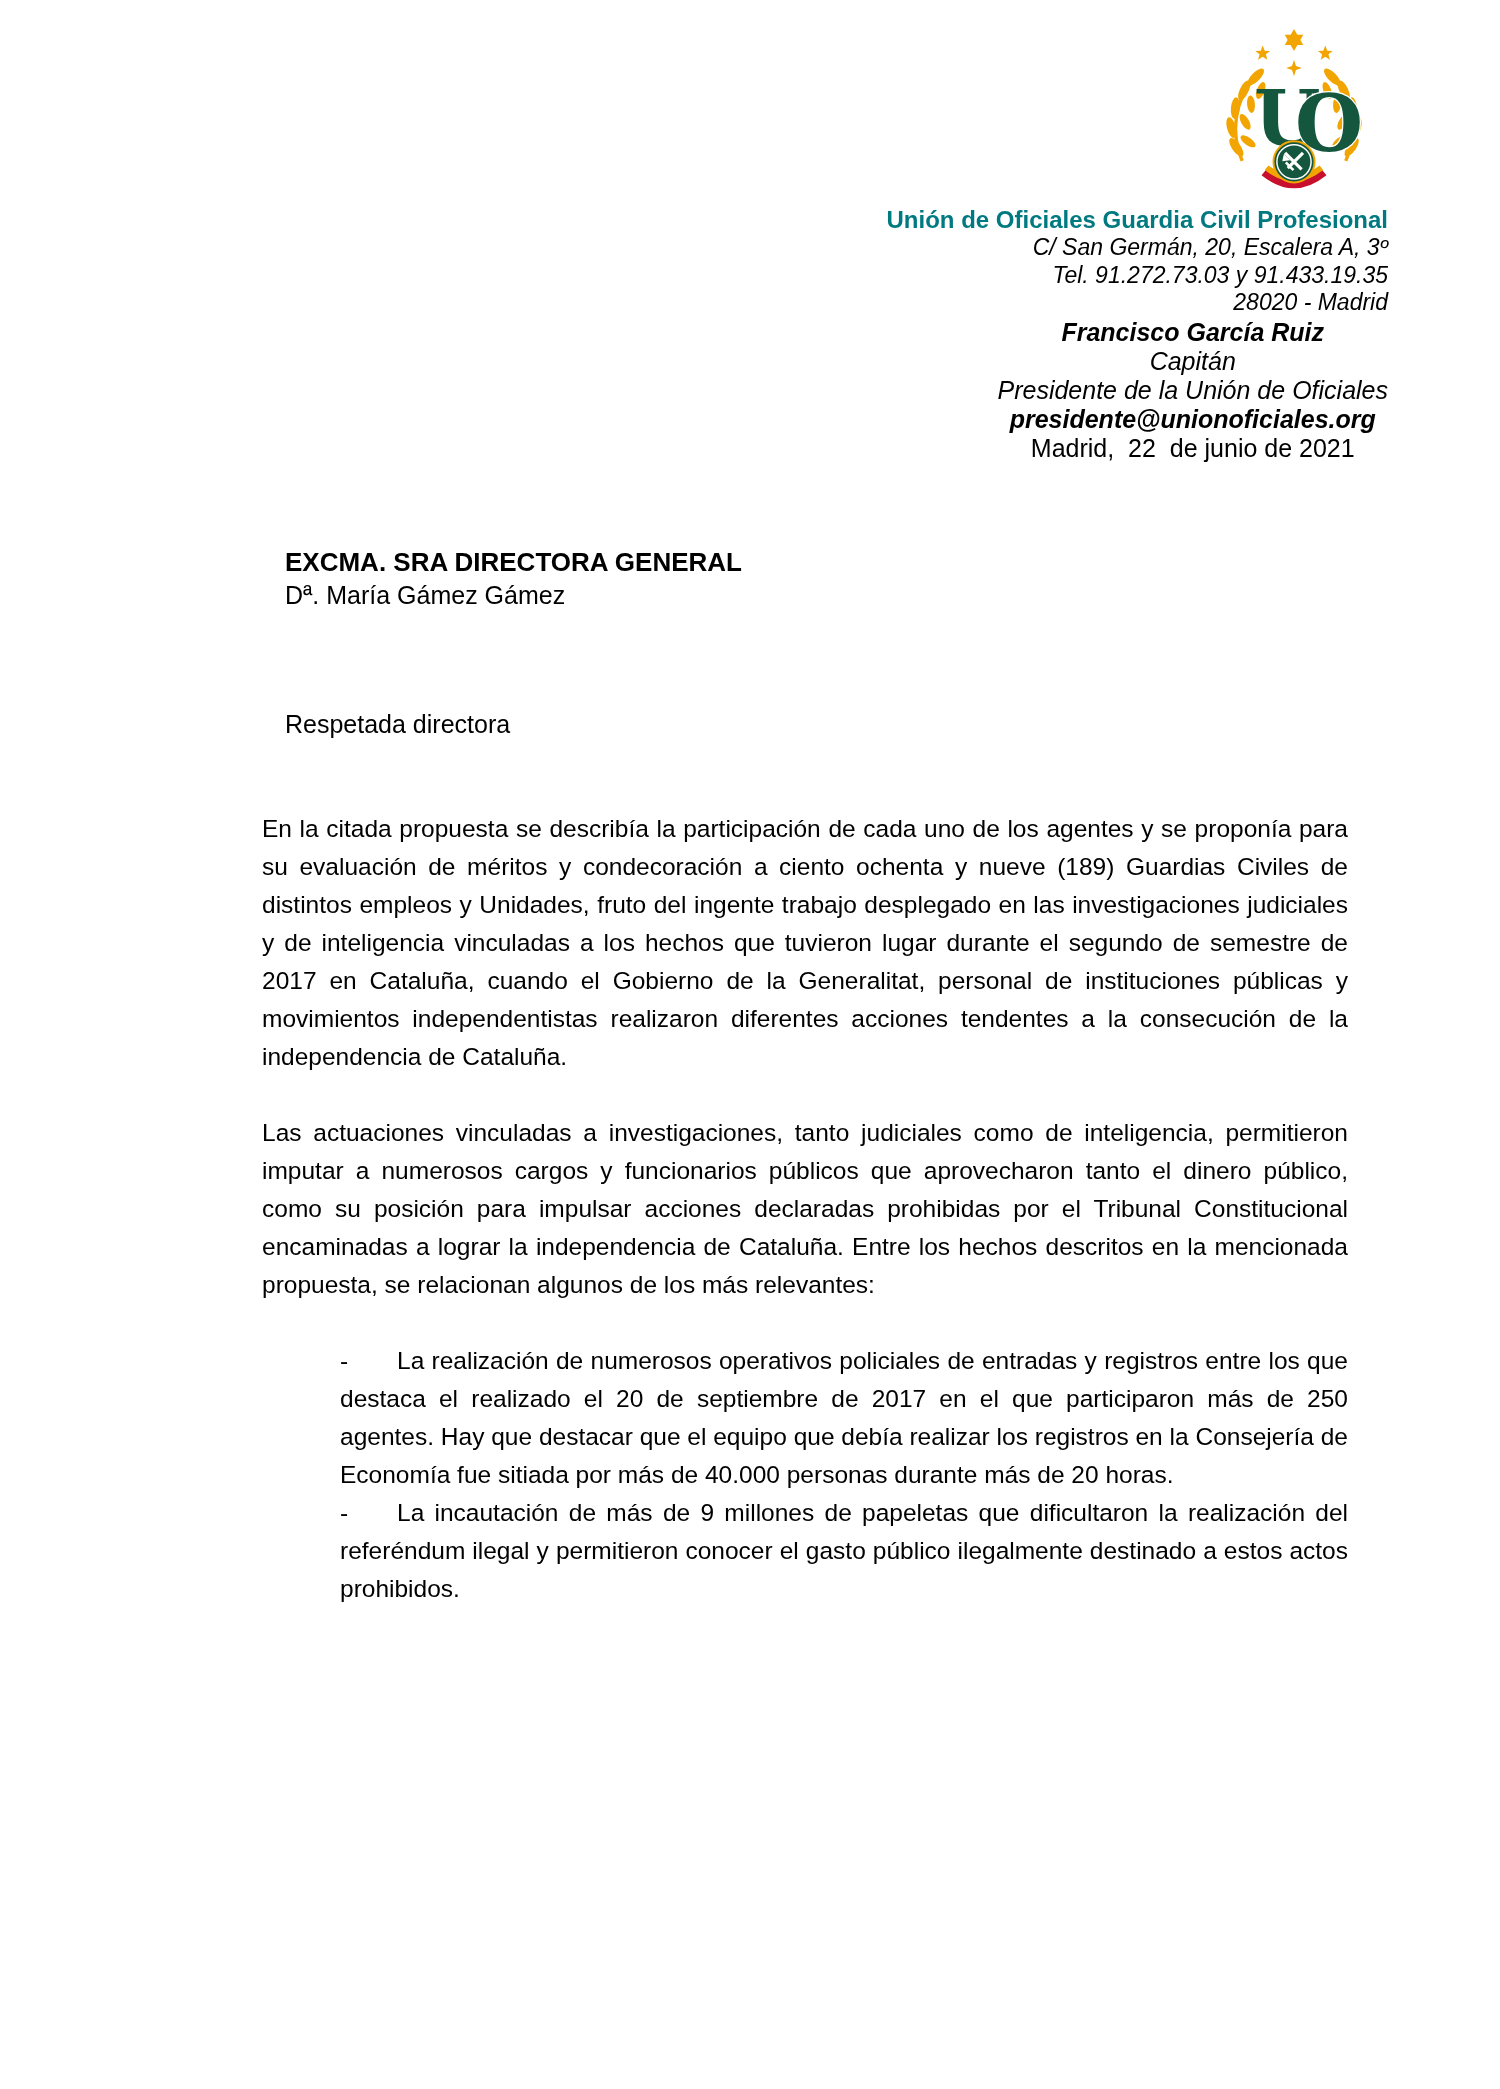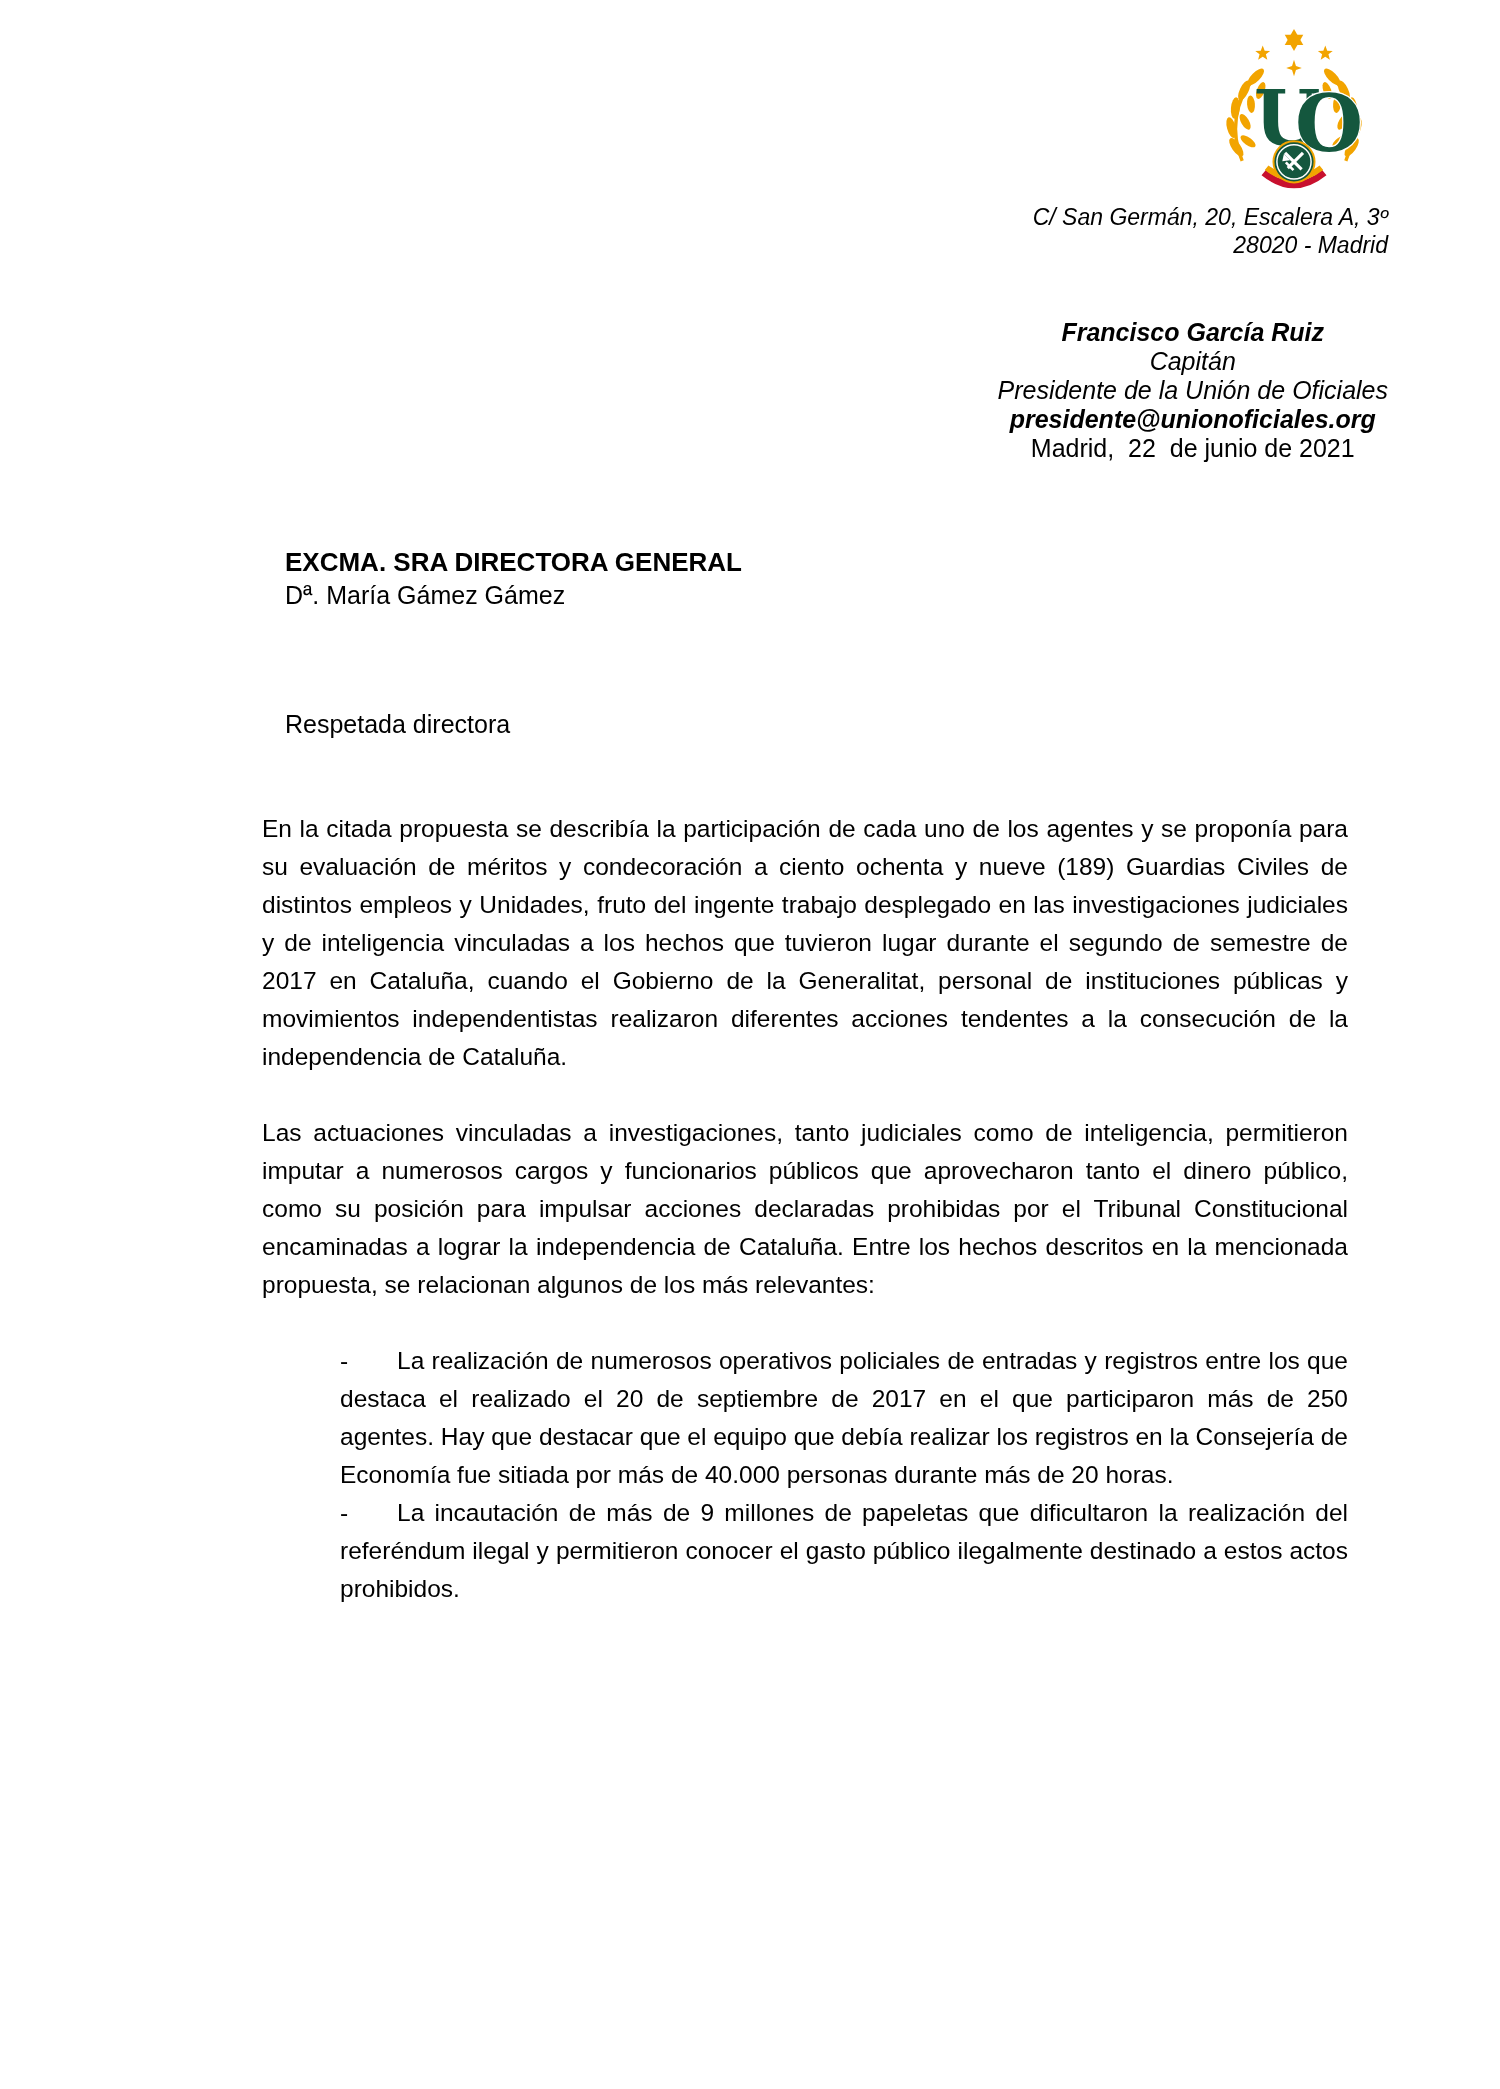--- a/index.html
+++ b/index.html
@@ -119,21 +119,23 @@
             <rect x="-1.6" y="-13" width="3.2" height="22"></rect>
             <rect x="-5.5" y="5" width="11" height="2.6"></rect>
           </g>
           <g transform="translate(85,141) rotate(-45)" fill="#ffffff">
             <rect x="-1.6" y="-13" width="3.2" height="24"></rect>
             <path d="M-1.6 -13 L-8 -9 L-1.6 -4 Z"></path>
           </g>
         </g>
       </svg>
     </div>
+    <div class="org-name">Unión de Oficiales Guardia Civil Profesional</div>
     <div class="addr-line">C/ San Germán, 20, Escalera A, 3º</div>
+    <div class="addr-line">Tel. 91.272.73.03 y 91.433.19.35</div>
     <div class="addr-line">28020 - Madrid</div>
   </div>
 
   <div class="sender">
     <div class="sender-name">Francisco García Ruiz</div>
     <div class="sender-rank">Capitán</div>
     <div class="sender-title">Presidente de la Unión de Oficiales</div>
     <div class="sender-email">presidente@unionoficiales.org</div>
     <div class="sender-date">Madrid,  22  de junio de 2021</div>
   </div>

